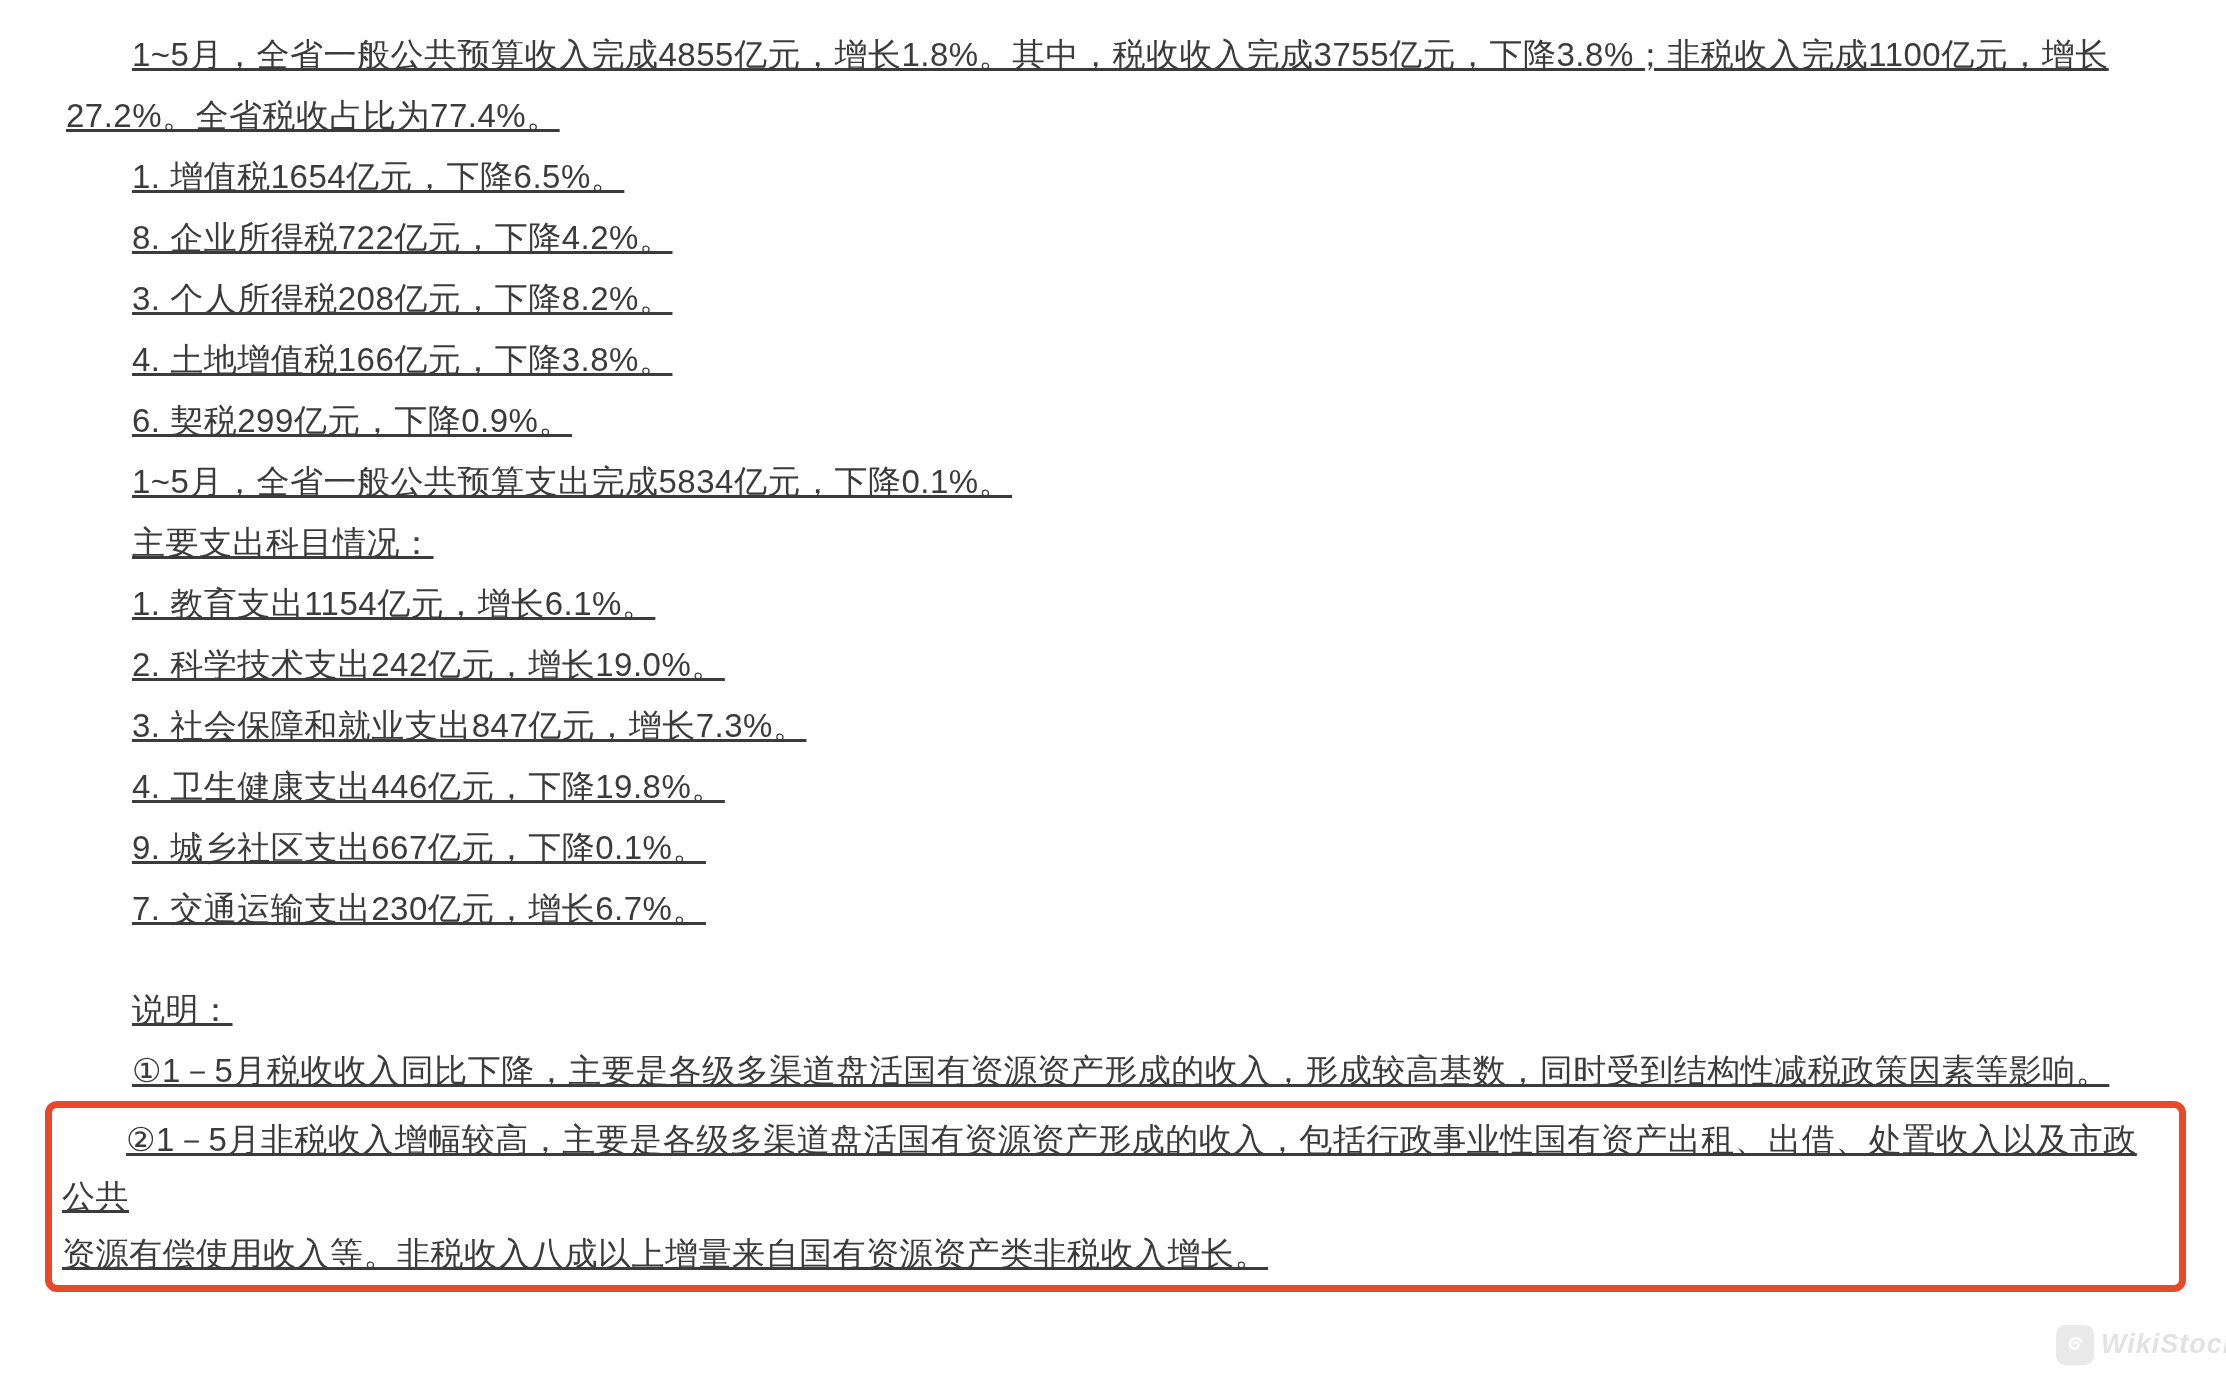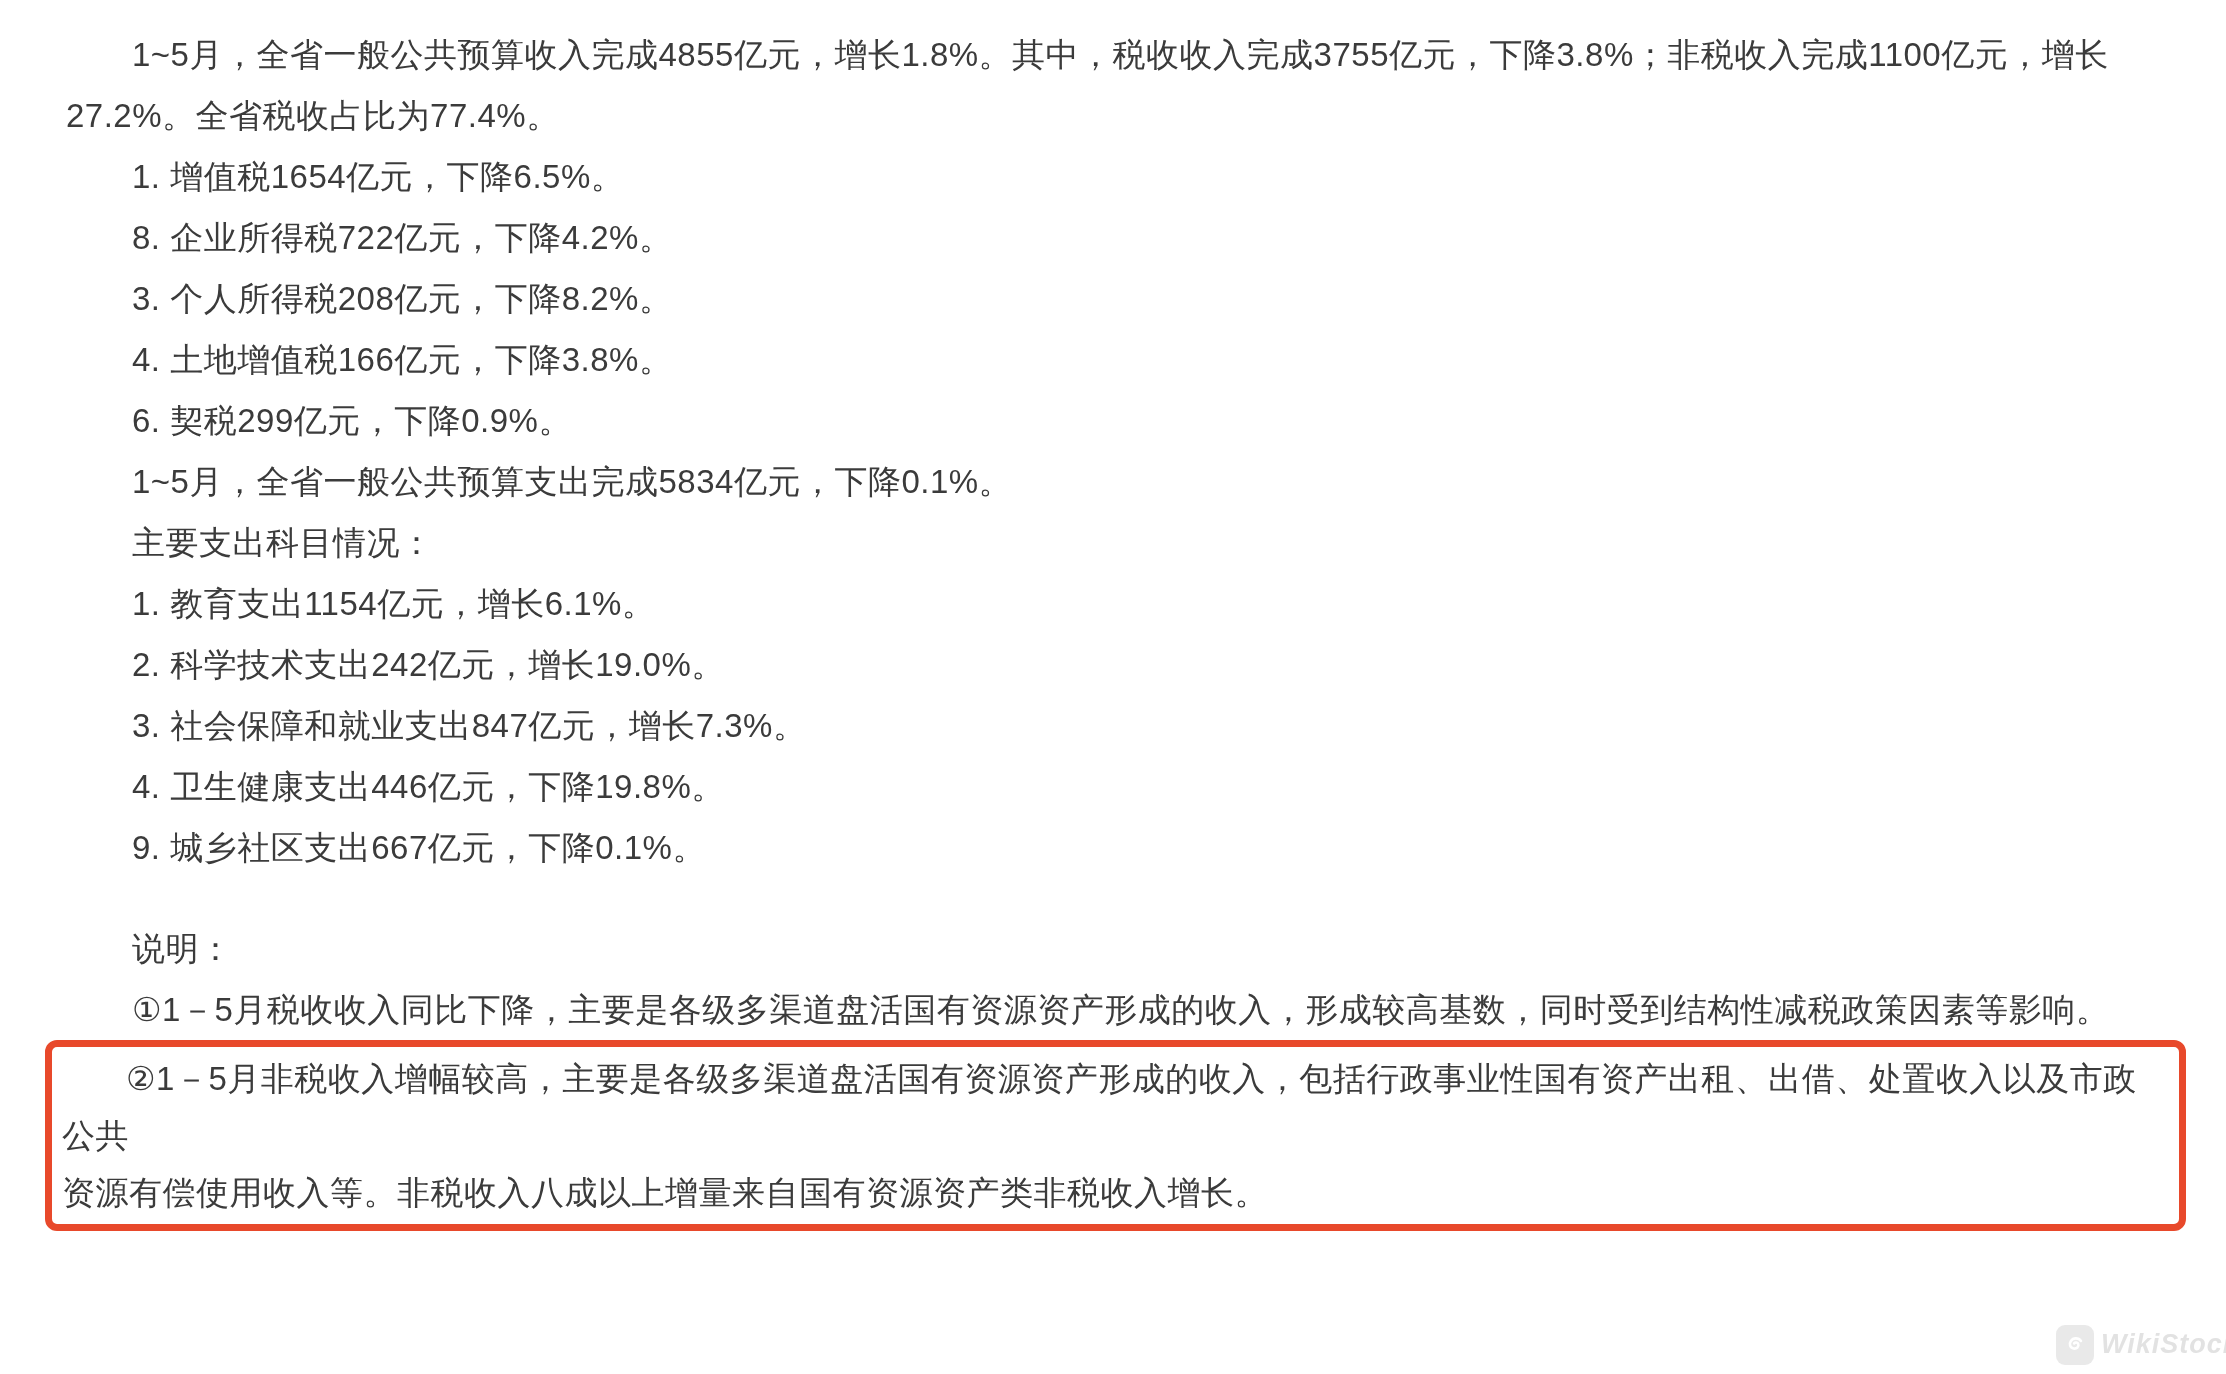--- a/index.html
+++ b/index.html
@@ -19,20 +19,21 @@
     padding: 24px 70px 0 66px;
     color: #3b3b3b;
     font-size: 33px;
     line-height: 61px;
   }
   .para {
     margin: 0;
     text-indent: 66px;
     white-space: pre-line;
     letter-spacing: 0.5px;
+    text-decoration: underline;
   }
   .notes-heading { margin-top: 40px; }
   .highlight-box {
     border: 7px solid #e8492b;
     border-radius: 12px;
     margin: 0 -30px 0 -21px;
     padding: 3px 10px;
   }
   .box-para {
     line-height: 57px;
@@ -79,20 +80,21 @@
   <p class="para">6. 契税299亿元，下降0.9%。</p>
 
   <p class="para">1~5月，全省一般公共预算支出完成5834亿元，下降0.1%。</p>
 
   <p class="para">主要支出科目情况：</p>
   <p class="para">1. 教育支出1154亿元，增长6.1%。</p>
   <p class="para">2. 科学技术支出242亿元，增长19.0%。</p>
   <p class="para">3. 社会保障和就业支出847亿元，增长7.3%。</p>
   <p class="para">4. 卫生健康支出446亿元，下降19.8%。</p>
   <p class="para">9. 城乡社区支出667亿元，下降0.1%。</p>
+  <p class="para">7. 交通运输支出230亿元，增长6.7%。</p>
 
   <p class="para notes-heading">说明：</p>
   <p class="para">①1－5月税收收入同比下降，主要是各级多渠道盘活国有资源资产形成的收入，形成较高基数，同时受到结构性减税政策因素等影响。</p>
 
   <div class="highlight-box">
     <p class="para box-para">②1－5月非税收入增幅较高，主要是各级多渠道盘活国有资源资产形成的收入，包括行政事业性国有资产出租、出借、处置收入以及市政公共
 资源有偿使用收入等。非税收入八成以上增量来自国有资源资产类非税收入增长。</p>
   </div>
 
   <div class="watermark">

